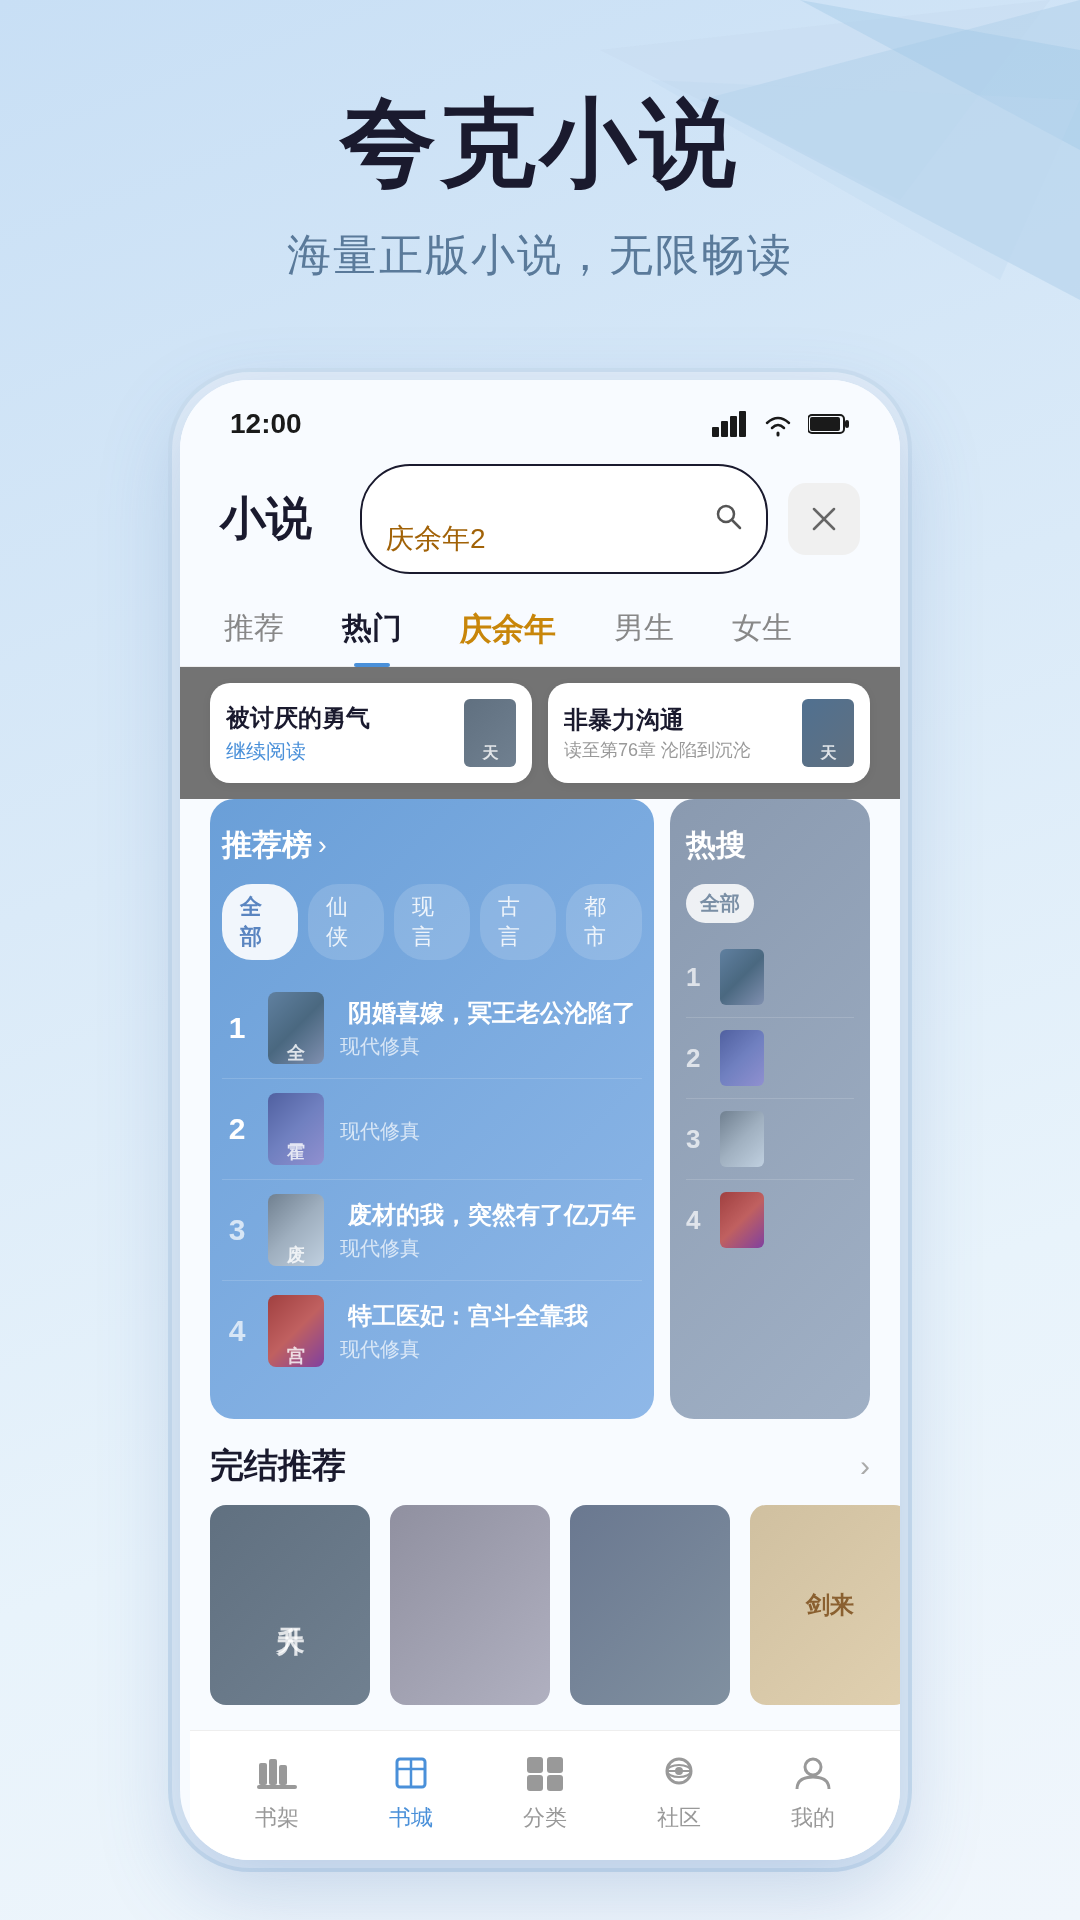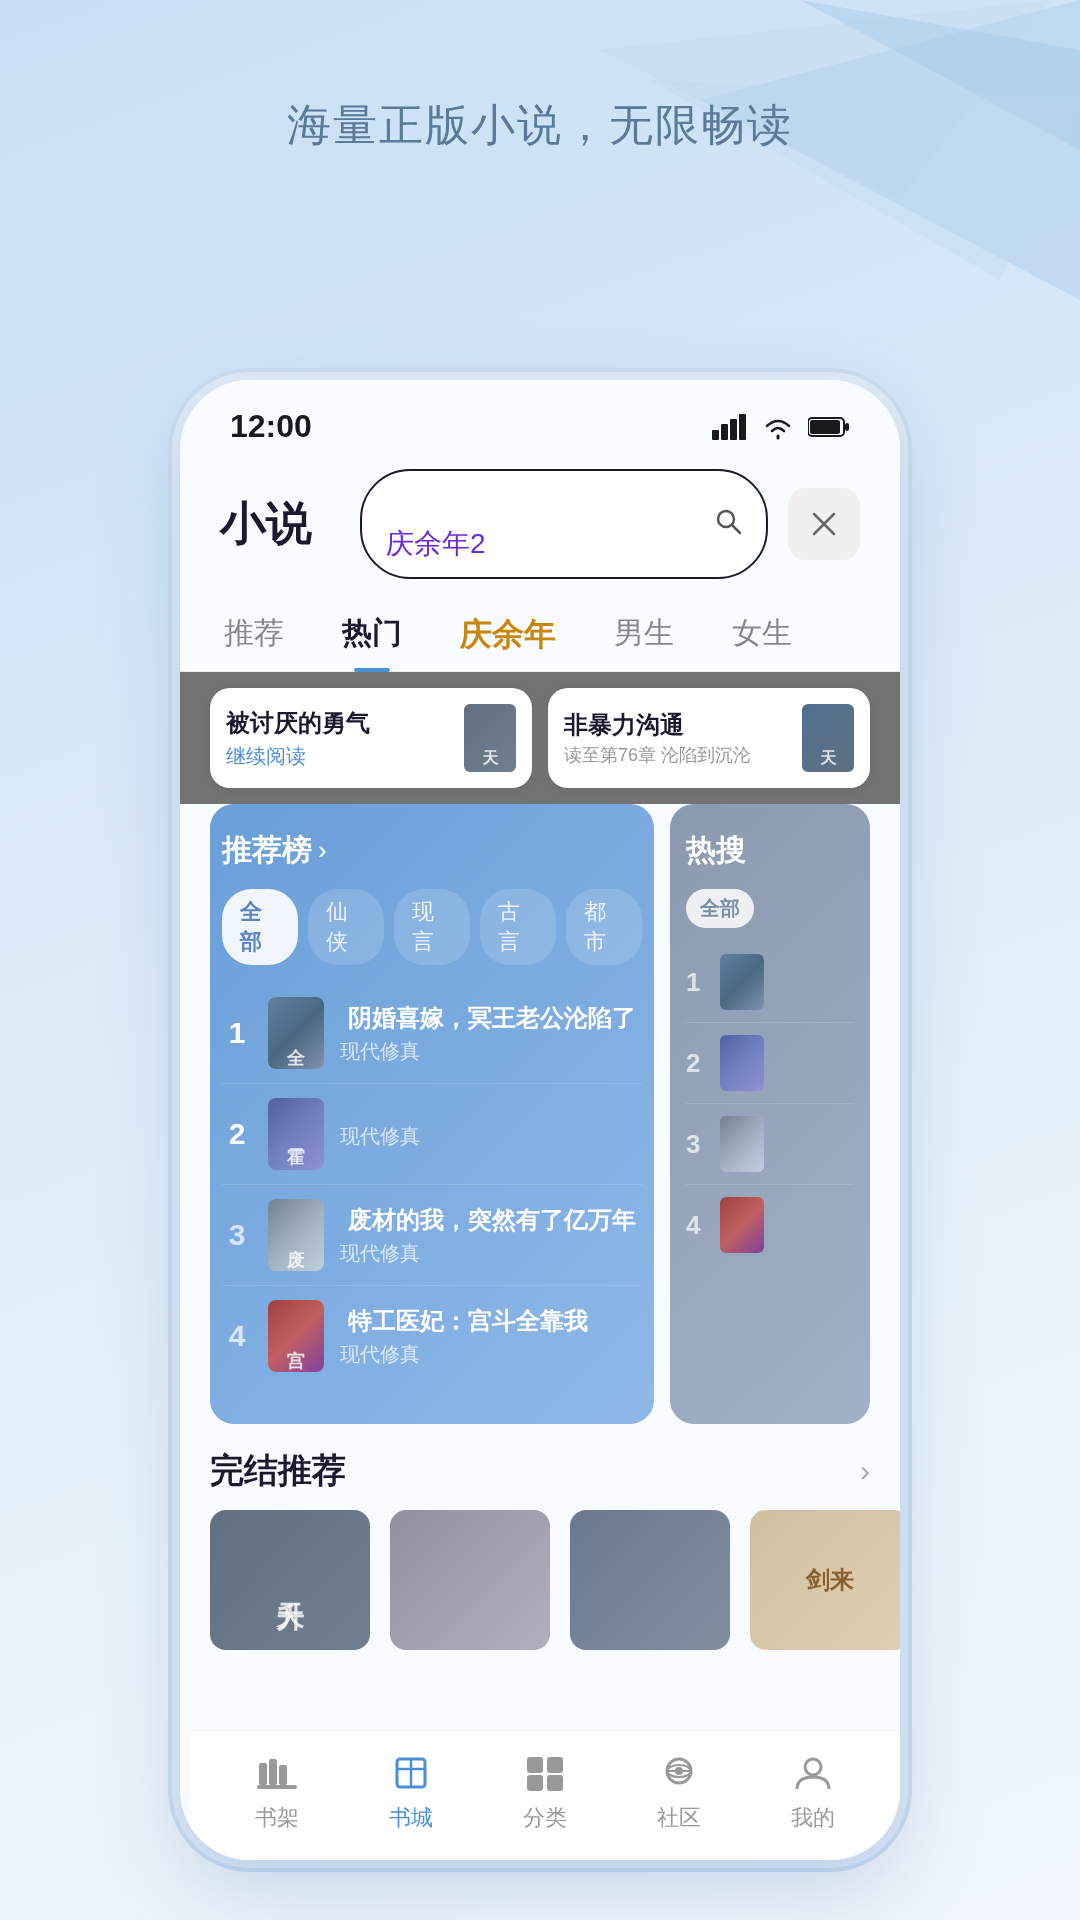--- a/index.html
+++ b/index.html
@@ -62,21 +62,21 @@
 
     
     .status-bar {
       display: flex;
       justify-content: space-between;
       align-items: center;
       padding: 28px 50px 12px;
       background: #f8fbff;
     }
     .status-time {
-      font-size: 32px;
+      font-size: 28px;
       font-weight: 600;
       color: #1a1a1a;
     }
     .status-icons {
       display: flex;
       align-items: center;
       gap: 14px;
     }
 
     
@@ -99,21 +99,21 @@
       align-items: center;
       border: 2.5px solid #1a1a2e;
       border-radius: 50px;
       padding: 14px 24px;
       background: #fff;
       gap: 12px;
     }
     .search-text {
       flex: 1;
       font-size: 28px;
-      color: #6d28d9;
+      color: #a16207;
       margin-top: 40px;
     }
     .search-icon-wrap {
       color: #666;
       font-size: 30px;
     }
     .close-btn {
       width: 72px;
       height: 72px;
       background: #f0f0f0;
@@ -379,21 +379,21 @@
     .section-arrow {
       font-size: 30px;
       color: #aaa;
     }
     .completed-books {
       display: flex;
       gap: 20px;
     }
     .completed-book {
       width: 160px;
-      height: 140px;
+      height: 200px;
       border-radius: 16px;
       overflow: hidden;
       flex-shrink: 0;
     }
 
     
     .bottom-nav {
       position: absolute;
       bottom: 0;
       left: 10px; right: 0;
@@ -469,20 +469,21 @@
 <div class="bg-shapes">
   <svg viewBox="0 0 1080 1920" xmlns="http://www.w3.org/2000/svg">
     <polygon points="600,50 900,200 1050,0" fill="rgba(200,220,240,0.5)"></polygon>
     <polygon points="700,100 1080,300 1080,0" fill="rgba(180,210,235,0.6)"></polygon>
     <polygon points="800,0 1080,150 1080,50" fill="rgba(160,200,230,0.4)"></polygon>
     <polygon points="650,80 1000,280 1080,100" fill="rgba(190,215,238,0.3)"></polygon>
   </svg>
 </div>
 
 <div class="header-area">
+  <div class="app-title">夸克小说</div>
   <div class="app-subtitle">海量正版小说，无限畅读</div>
 </div>
 
 <div class="phone-frame">
 
   <div class="status-bar">
     <span class="status-time">12:00</span>
     <div class="status-icons">
 
       <svg width="36" height="26" viewBox="0 0 36 26">

